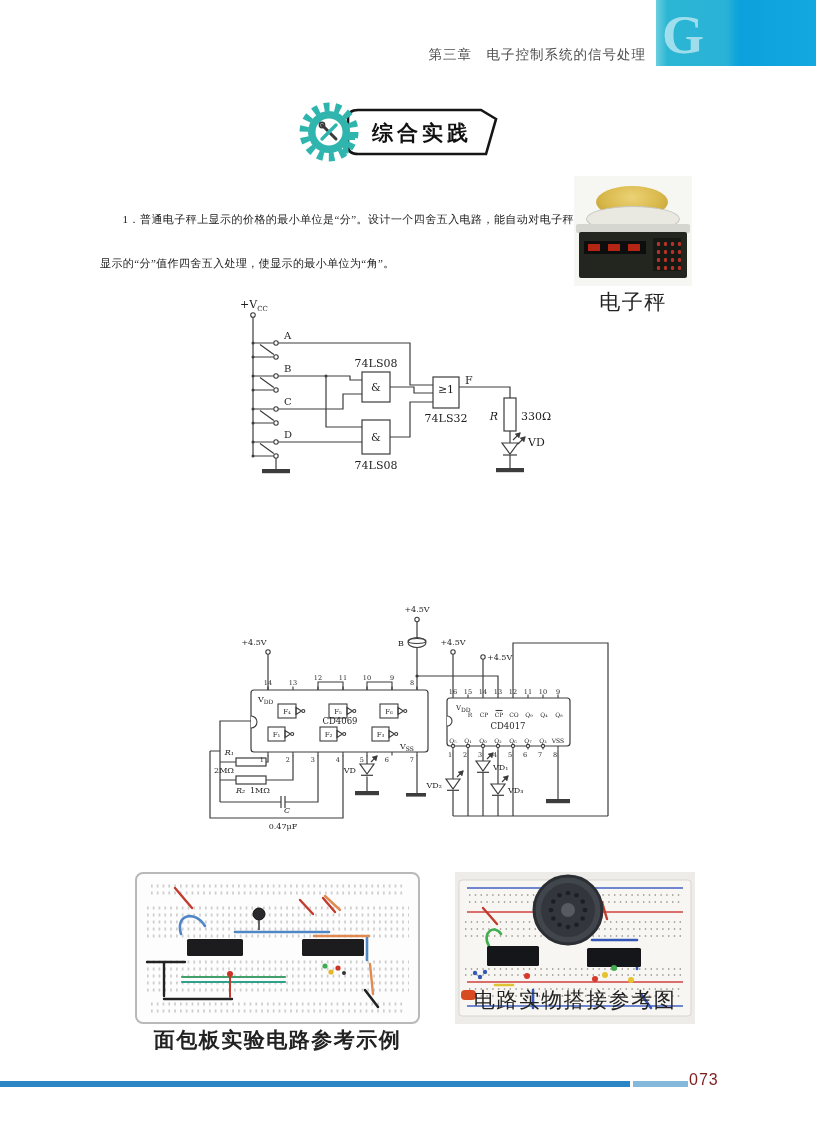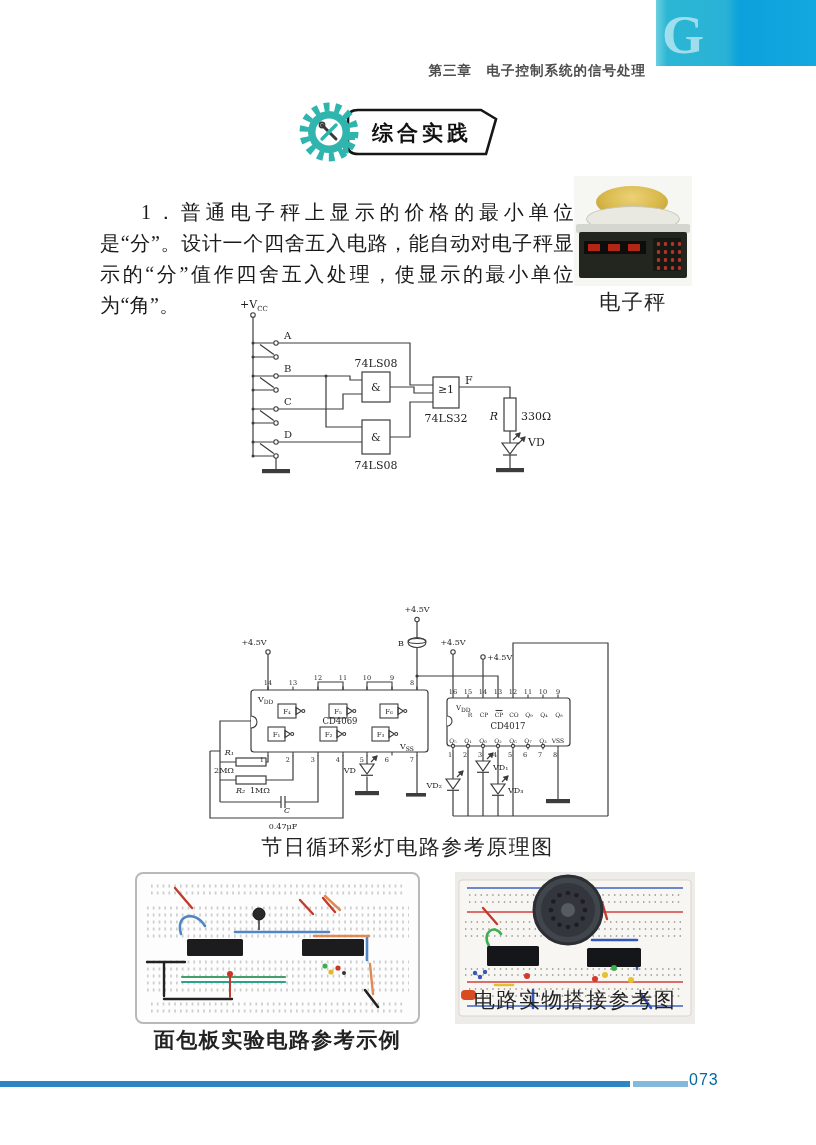--- a/index.html
+++ b/index.html
@@ -4,27 +4,27 @@
 <style>
   html,body{margin:0;padding:0;background:#fff;}
   .page{position:relative;width:816px;height:1145px;background:#fff;overflow:hidden;
         font-family:"Liberation Serif","DejaVu Serif",serif;color:#1a1a1a;}
   
   .corner-block{position:absolute;left:656px;top:0;width:160px;height:66px;
      background:linear-gradient(90deg,#6ccfe0 0%,#2cb6d4 7%,#29b2d6 44%,#0ba1dc 52%,#14a8e0 100%);}
   .g-letter{position:absolute;left:6px;top:8px;font-family:"Liberation Serif",serif;
      font-size:54px;font-weight:bold;color:rgba(255,255,255,.55);line-height:1;}
   .chapter-title{position:absolute;top:46px;right:170px;font-family:"Liberation Sans","DejaVu Sans",sans-serif;
-     font-size:13.5px;font-weight:bold;color:#4d4d4d;letter-spacing:1px;margin-top:16px;}
+     font-size:13.5px;font-weight:normal;color:#4d4d4d;letter-spacing:1px;}
   
   .badge-svg{position:absolute;left:296px;top:101px;}
   .badge-text{font-family:"Liberation Sans","DejaVu Sans",sans-serif;font-weight:bold;
      font-size:21px;letter-spacing:4px;fill:#111;}
   
-  .para{position:absolute;font-size:20px;line-height:31px;text-align:justify;
+  .para{position:absolute;font-size:11px;line-height:44px;text-align:justify;
      text-indent:2.05em;letter-spacing:.4px;margin-top:11px;}
   .para1{left:100px;top:186px;width:474px;}
   .para2{left:98px;top:522px;width:622px;}
   
   .scale-photo{position:absolute;left:574px;top:176px;width:118px;height:110px;background:#f6f6f3;}
   .corn{position:absolute;left:22px;top:10px;width:72px;height:32px;border-radius:50%;
      background:radial-gradient(ellipse at 50% 35%,#ecd277 0%,#d9b94b 55%,#bd9832 100%);}
   .plate{position:absolute;left:12px;top:30px;width:92px;height:24px;border-radius:50%;
      background:#e9e9e2;border:1px solid #c6c6bd;}
   .platform{position:absolute;left:2px;top:48px;width:114px;height:9px;background:#d6d6d0;border-radius:2px;}
@@ -47,21 +47,21 @@
   .t7{font-size:7px;} .t65{font-size:6.5px;} .t6{font-size:6px;}
   .it{font-style:italic;} .mid{text-anchor:middle;} .end{text-anchor:end;}
   
   .board-illu{position:absolute;left:135px;top:872px;width:285px;height:152px;background:#fdfdfd;
      border:2px solid #b9b9b9;border-radius:8px;box-sizing:border-box;}
   .board-photo{position:absolute;left:455px;top:872px;width:240px;height:152px;background:#edece8;}
   
   .footer-bar1{position:absolute;left:0;top:1081px;width:630px;height:6px;background:#2c85c4;}
   .footer-bar2{position:absolute;left:633px;top:1081px;width:55px;height:6px;background:#85b9dc;}
   .page-num{position:absolute;left:689px;top:1071px;font-family:"Liberation Sans",sans-serif;
-     font-size:16px;color:#0369a1;letter-spacing:1px;}
+     font-size:16px;color:#7f1d1d;letter-spacing:1px;}
 </style>
 </head>
 <body>
 
 <div class="page">
 
   <div class="corner-block">
     <span class="g-letter">G</span>
   </div>
   <div class="chapter-title">第三章　电子控制系统的信号处理</div>
@@ -357,21 +357,20 @@
     <text x="290" y="156" class="t65 mid">3</text>
     <text x="305" y="156" class="t65 mid">4</text>
     <text x="320" y="156" class="t65 mid">5</text>
     <text x="335" y="156" class="t65 mid">6</text>
     <text x="350" y="156" class="t65 mid">7</text>
     <text x="365" y="156" class="t65 mid">8</text>
     <text x="303" y="169" class="t8">VD₁</text>
     <text x="252" y="187" class="t8 end">VD₂</text>
     <text x="318" y="192" class="t8">VD₃</text>
   </svg>
-  <div class="fig-caption" style="left:190px;top:833px;width:435px;">节日循环彩灯电路参考原理图</div>
 
   <div class="board-illu">
     <svg width="281" height="148" viewBox="0 0 281 148">
       <g stroke="#cdcdcd" stroke-width="2.8" stroke-dasharray="1.7 4.1">
         <line x1="14" y1="12" x2="268" y2="12"></line>
           <line x1="14" y1="19" x2="268" y2="19"></line>
         <line x1="10" y1="34" x2="272" y2="34"></line>
           <line x1="10" y1="41" x2="272" y2="41"></line>
         <line x1="10" y1="48" x2="272" y2="48"></line>
           <line x1="10" y1="55" x2="272" y2="55"></line>

